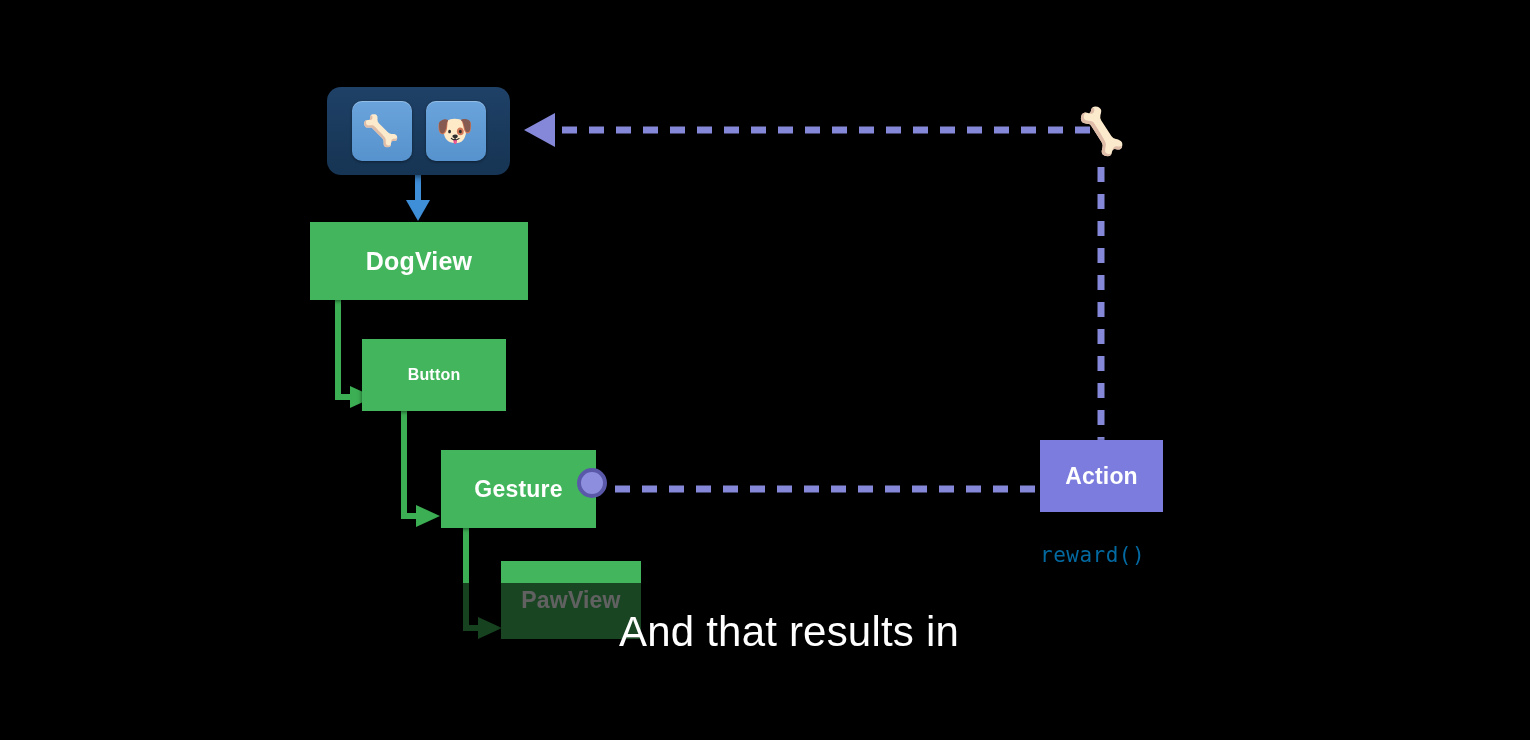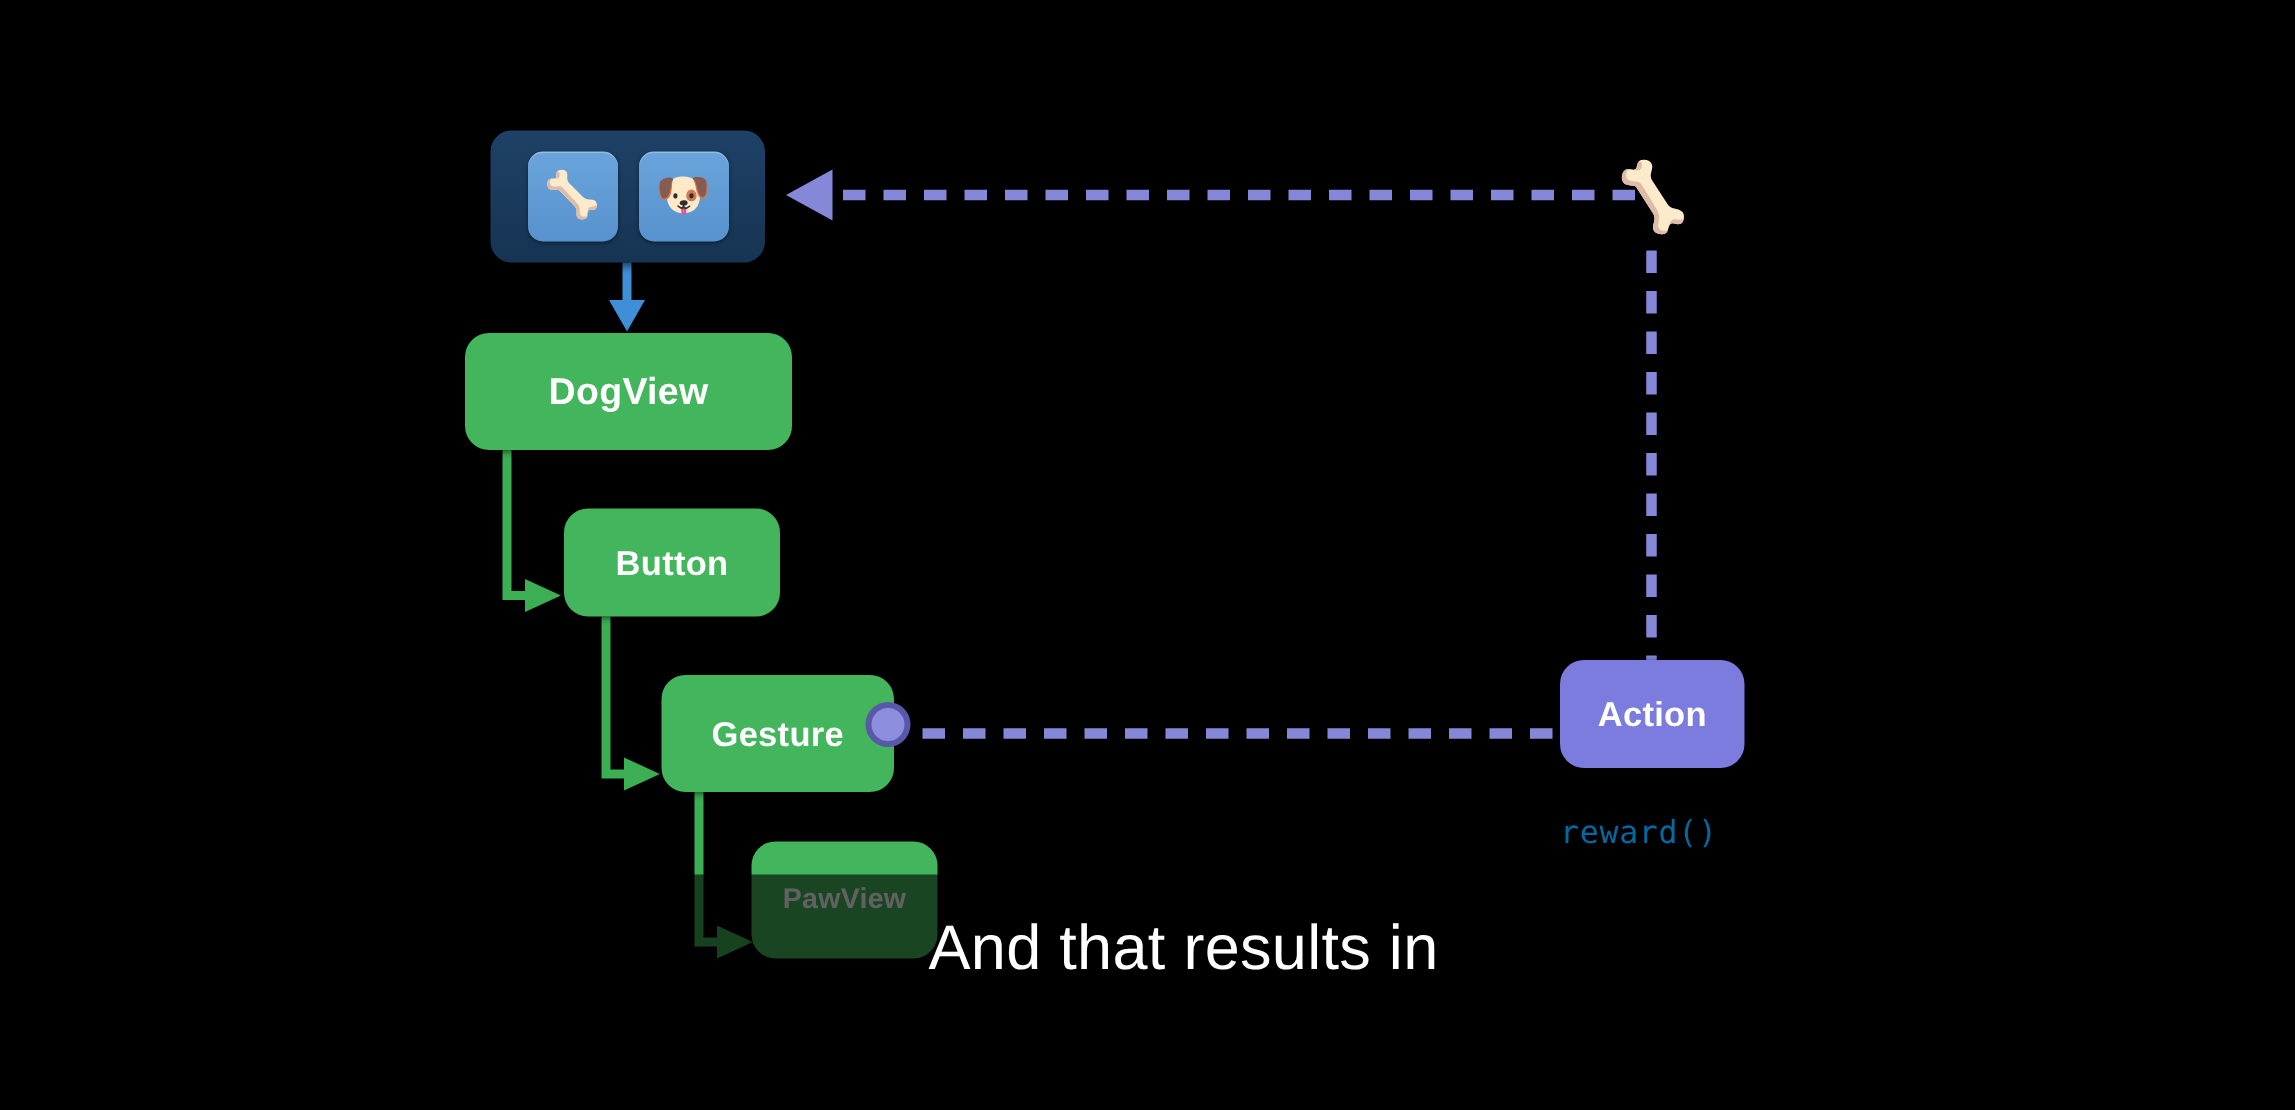--- a/index.html
+++ b/index.html
@@ -43,36 +43,36 @@
     display: flex;
     align-items: center;
     justify-content: center;
     font-size: 30px;
     line-height: 1;
   }
 
   
   .node {
     position: absolute;
-    border-radius: 16px;
+    border-radius: 0;
     display: flex;
     align-items: center;
     justify-content: center;
     color: #ffffff;
     font-weight: 700;
     letter-spacing: 0.2px;
     box-shadow: 0 1px 4px rgba(0,0,0,0.55);
   }
   .node.green { background: #43b55c; }
   .node.purple { background: #7b7cdd; }
 
   #node-dogview { left: 310px; top: 222px; width: 218px; height: 78px; font-size: 25px; }
-  #node-button  { left: 376px; top: 339px; width: 144px; height: 72px; font-size: 23px; }
+  #node-button  { left: 362px; top: 339px; width: 144px; height: 72px; font-size: 16px; }
   #node-gesture { left: 441px; top: 450px; width: 155px; height: 78px; font-size: 23px; }
-  #node-pawview { left: 501px; top: 561px; width: 124px; height: 78px; font-size: 19px; }
+  #node-pawview { left: 501px; top: 561px; width: 140px; height: 78px; font-size: 23px; }
   #node-action  { left: 1040px; top: 440px; width: 123px; height: 72px; font-size: 23px; }
 
   .node-caption {
     position: absolute;
     left: 1040px;
     top: 543px;
     width: 123px;
     text-align: left;
     color: #0369a1;
     font-family: "DejaVu Sans Mono", "Liberation Mono", monospace;

